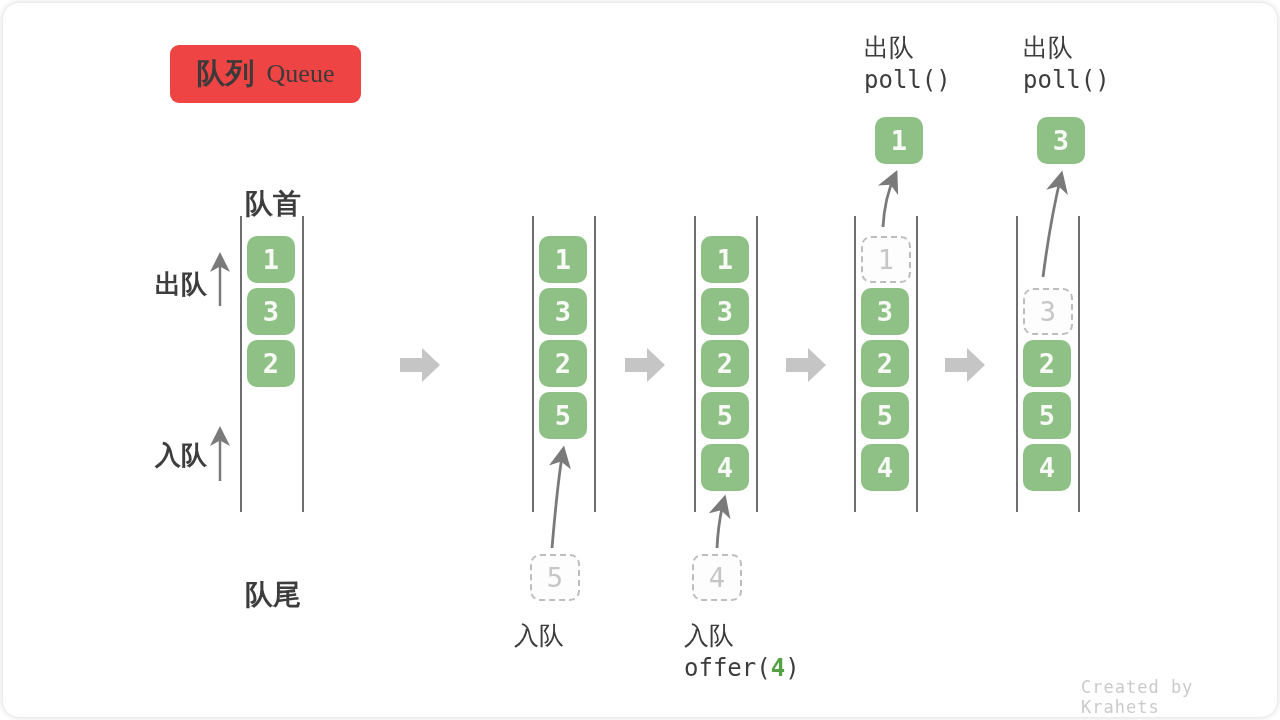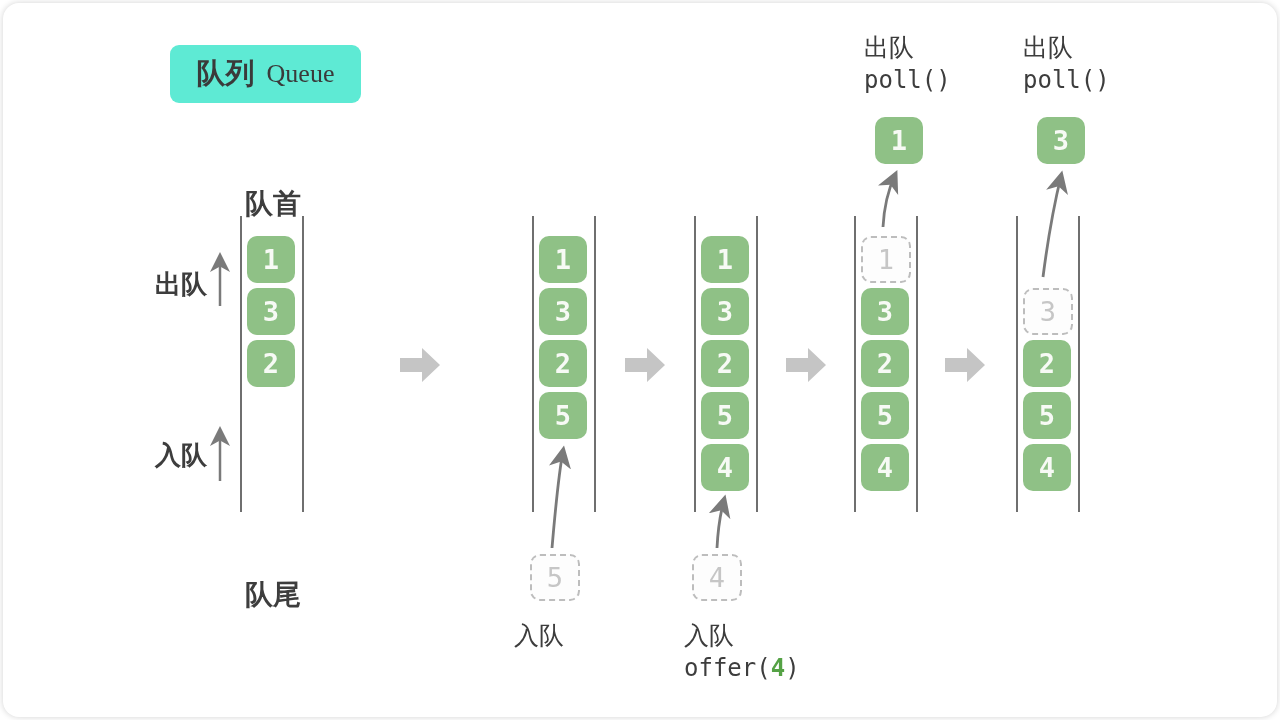--- a/index.html
+++ b/index.html
@@ -6,21 +6,21 @@
   .canvas{
     position:absolute; left:3px; top:3px; width:1274px; height:714px;
     background:#ffffff; border-radius:16px;
     box-shadow:0 0 6px rgba(0,0,0,0.18);
     font-family:"Liberation Sans","DejaVu Sans",sans-serif;
     color:#3d3d3d;
   }
   .mono{font-family:Liberation Serif, serif;}
   .badge{
     position:absolute; left:167px; top:42px; width:191px; height:58px;
-    background:#5eead4; border-radius:9px;
+    background:#ef4444; border-radius:9px;
     display:flex; align-items:center; justify-content:center; gap:12px;
   }
   .badge .zh{font-size:29px; font-weight:bold; color:#3a3a3a;}
   .badge .en{font-size:26px; color:#3a3a3a;}
   .lbl{position:absolute; font-size:28px; font-weight:bold; color:#3d3d3d;}
   .lbl.front{left:242px; top:165px;margin-top:17px;}
   .lbl.rear{left:242px; top:537px;margin-top:36px;}
   .side-lbl{position:absolute; font-size:26px; font-weight:bold; color:#3d3d3d;}
   .side-lbl.dequeue{left:152px; top:264px;}
   .side-lbl.enqueue{left:152px; top:435px;}
@@ -133,13 +133,14 @@
     <path d="M1040,274 C1045,235 1051,202 1058,173" stroke="#7a7a7a" stroke-width="2.8" fill="none" marker-end="url(#ah)"></path>
 
     <g fill="#c5c5c5">
       <path transform="translate(397,344)" d="M0,11 L22,11 L22,1 L40,18 L22,35 L22,25 L0,25 Z"></path>
       <path transform="translate(622,344)" d="M0,11 L22,11 L22,1 L40,18 L22,35 L22,25 L0,25 Z"></path>
       <path transform="translate(783,344)" d="M0,11 L22,11 L22,1 L40,18 L22,35 L22,25 L0,25 Z"></path>
       <path transform="translate(942,344)" d="M0,11 L22,11 L22,1 L40,18 L22,35 L22,25 L0,25 Z"></path>
     </g>
   </svg>
 
+  <div class="watermark mono">Created by Krahets</div>
 </div>
 
 </body></html>

